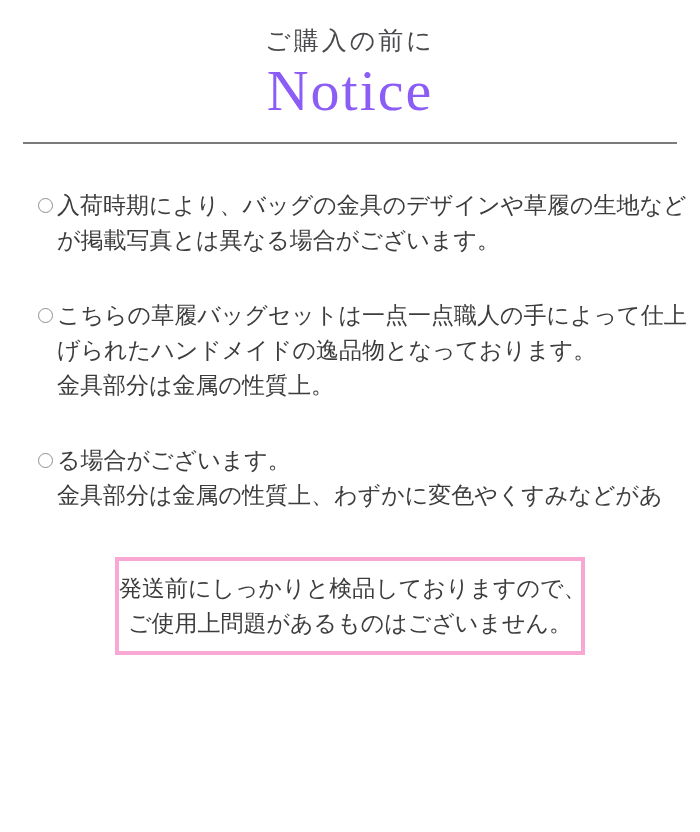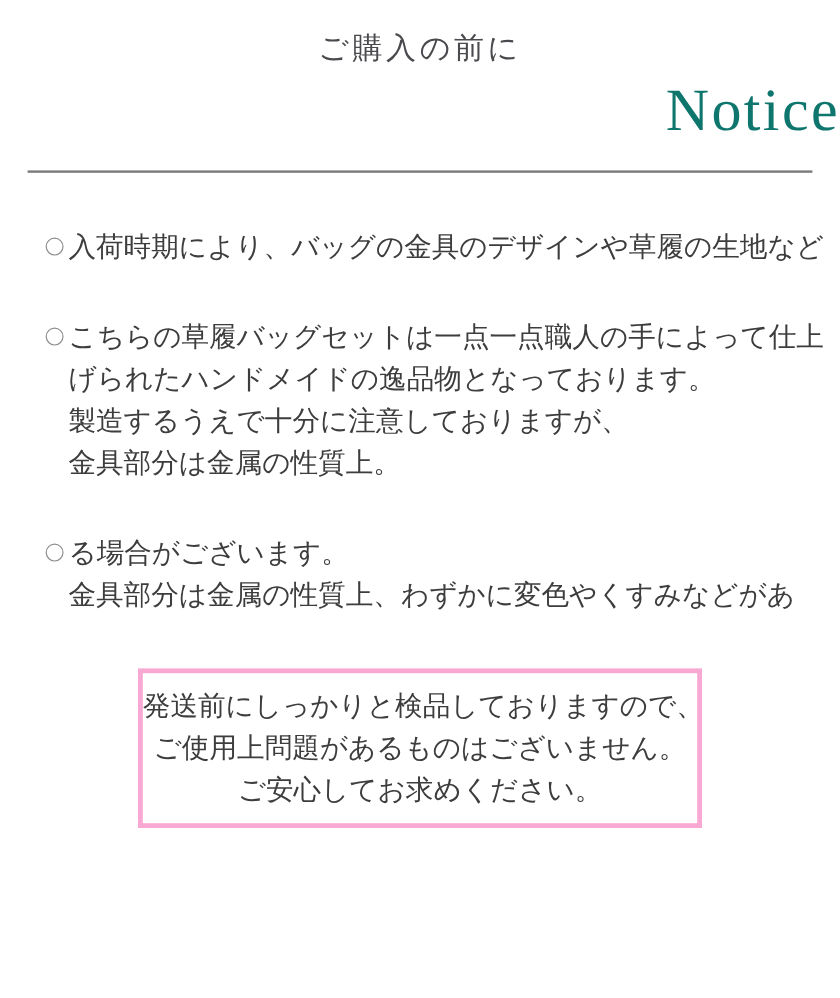--- a/index.html
+++ b/index.html
@@ -21,27 +21,26 @@
   .header-subtitle {
     font-family: "Liberation Serif", "DejaVu Serif", serif;
     font-size: 25px;
     line-height: 30px;
     letter-spacing: 3px;
     color: #4a4a4e;
     font-weight: 400;
   }
   .header-title {
     font-family: "Liberation Serif", "DejaVu Serif", serif;
-    font-size: 50px;
+    font-size: 58px;
     line-height: 62px;
     margin-top: 4px;
     letter-spacing: 2px;
-    color: #0f766e;
+    color: #8b5cf6;
     font-weight: 400;
-    text-align: right;
   }
   .divider {
     border: none;
     border-top: 2px solid #7b7b7b;
     margin: 20px 23px 0 23px;
   }
 
   
   .notices {
     margin: 44px 18px 0 38px;
@@ -88,40 +87,39 @@
 </div>
 
 <hr class="divider">
 
 <div class="notices">
 
   <div class="notice-item">
     <span class="bullet-circle"></span>
     <div class="notice-lines">
       <div>入荷時期により、バッグの金具のデザインや草履の生地など</div>
+      <div>が掲載写真とは異なる場合がございます。</div>
     </div>
   </div>
 
   <div class="notice-item">
     <span class="bullet-circle"></span>
     <div class="notice-lines">
       <div>こちらの草履バッグセットは一点一点職人の手によって仕上</div>
       <div>げられたハンドメイドの逸品物となっております。</div>
-      <div>製造するうえで十分に注意しておりますが、</div>
       <div>金具部分は金属の性質上。</div>
     </div>
   </div>
 
   <div class="notice-item">
     <span class="bullet-circle"></span>
     <div class="notice-lines">
       <div>る場合がございます。</div>
       <div>金具部分は金属の性質上、わずかに変色やくすみなどがあ</div>
     </div>
   </div>
 
 </div>
 
 <div class="assurance-box">
   <div>発送前にしっかりと検品しておりますので、</div>
   <div>ご使用上問題があるものはございません。</div>
-  <div>ご安心してお求めください。</div>
 </div>
 
 </body></html>

